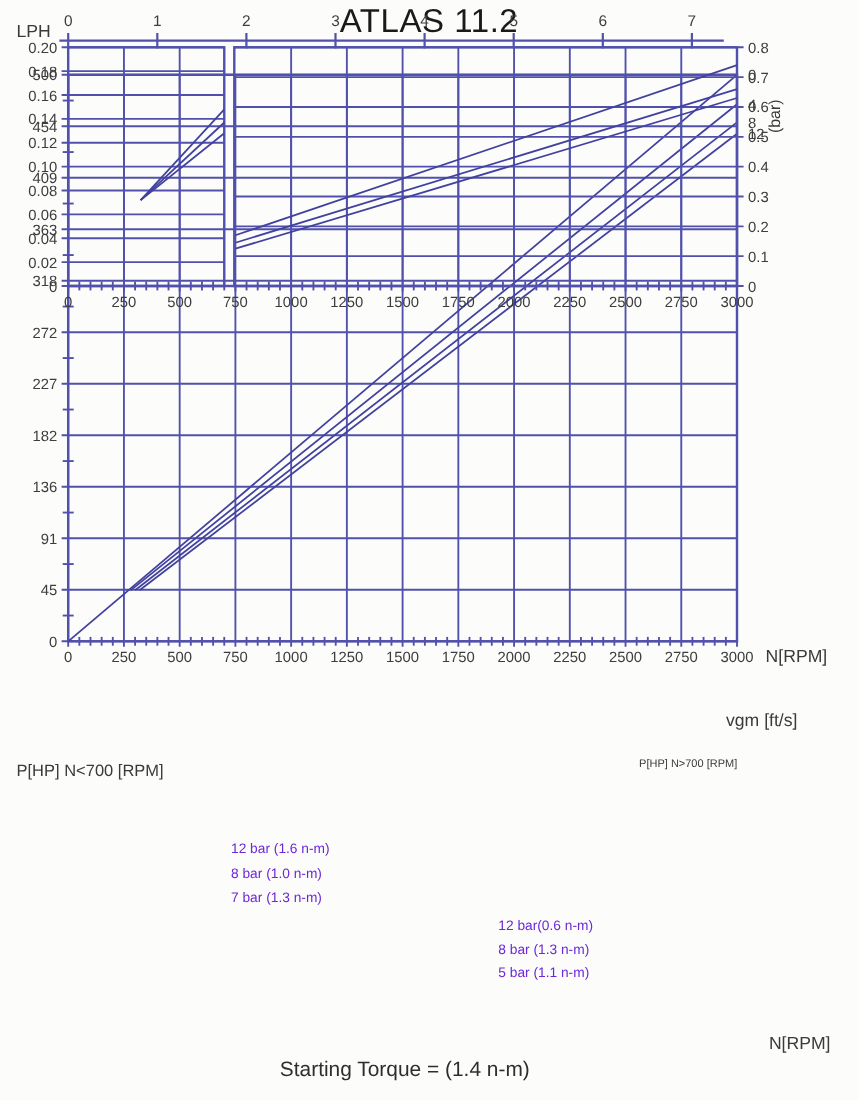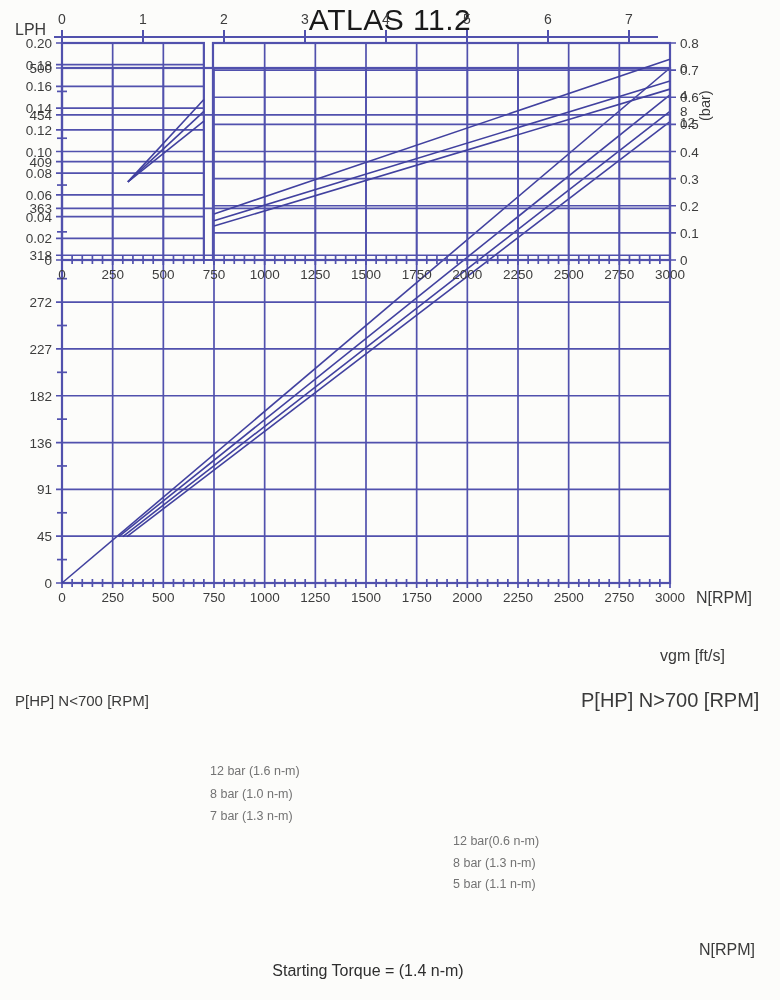--- a/index.html
+++ b/index.html
@@ -17,28 +17,28 @@
   .title{
     position:absolute;top:3px;left:0;width:780px;text-align:center;
     font-size:30px;color:#1a1a1a;letter-spacing:.5px
   }
   .lbl{position:absolute;font-size:16px;color:#3a3a3a;white-space:nowrap}
   .lbl-lph{left:15px;top:21px}
   .lbl-nrpm-top{left:696px;top:589px}
   .lbl-bar{left:697px;top:121px;transform:rotate(-90deg);transform-origin:0 0;font-size:14.5px}
   .lbl-vgm{left:660px;top:647px}
   .lbl-pleft{left:15px;top:692px;font-size:15px}
-  .lbl-pright{left:581px;top:689px;font-size:20px}
+  .lbl-pright{left:581px;top:689px;font-size:10px}
   .lbl-nrpm-bot{left:699px;top:941px}
-  .ann{position:absolute;font-size:12.5px;color:#737373;white-space:nowrap}
+  .ann{position:absolute;font-size:12.5px;color:#6d28d9;white-space:nowrap}
   .ann-left{left:210px;top:760px;line-height:22.5px}
   .ann-right{left:453px;top:831px;line-height:21.5px}
   .footer{
     position:absolute;top:962px;left:0;width:736px;text-align:center;
-    font-size:16px;color:#2e2e2e
+    font-size:19px;color:#2e2e2e
   }
 </style>
 </head>
 <body>
 
 <div class="title">ATLAS 11.2</div>
 
 <div class="lbl lbl-lph">LPH</div>
 
 <svg id="svg-top" width="780" height="620">

